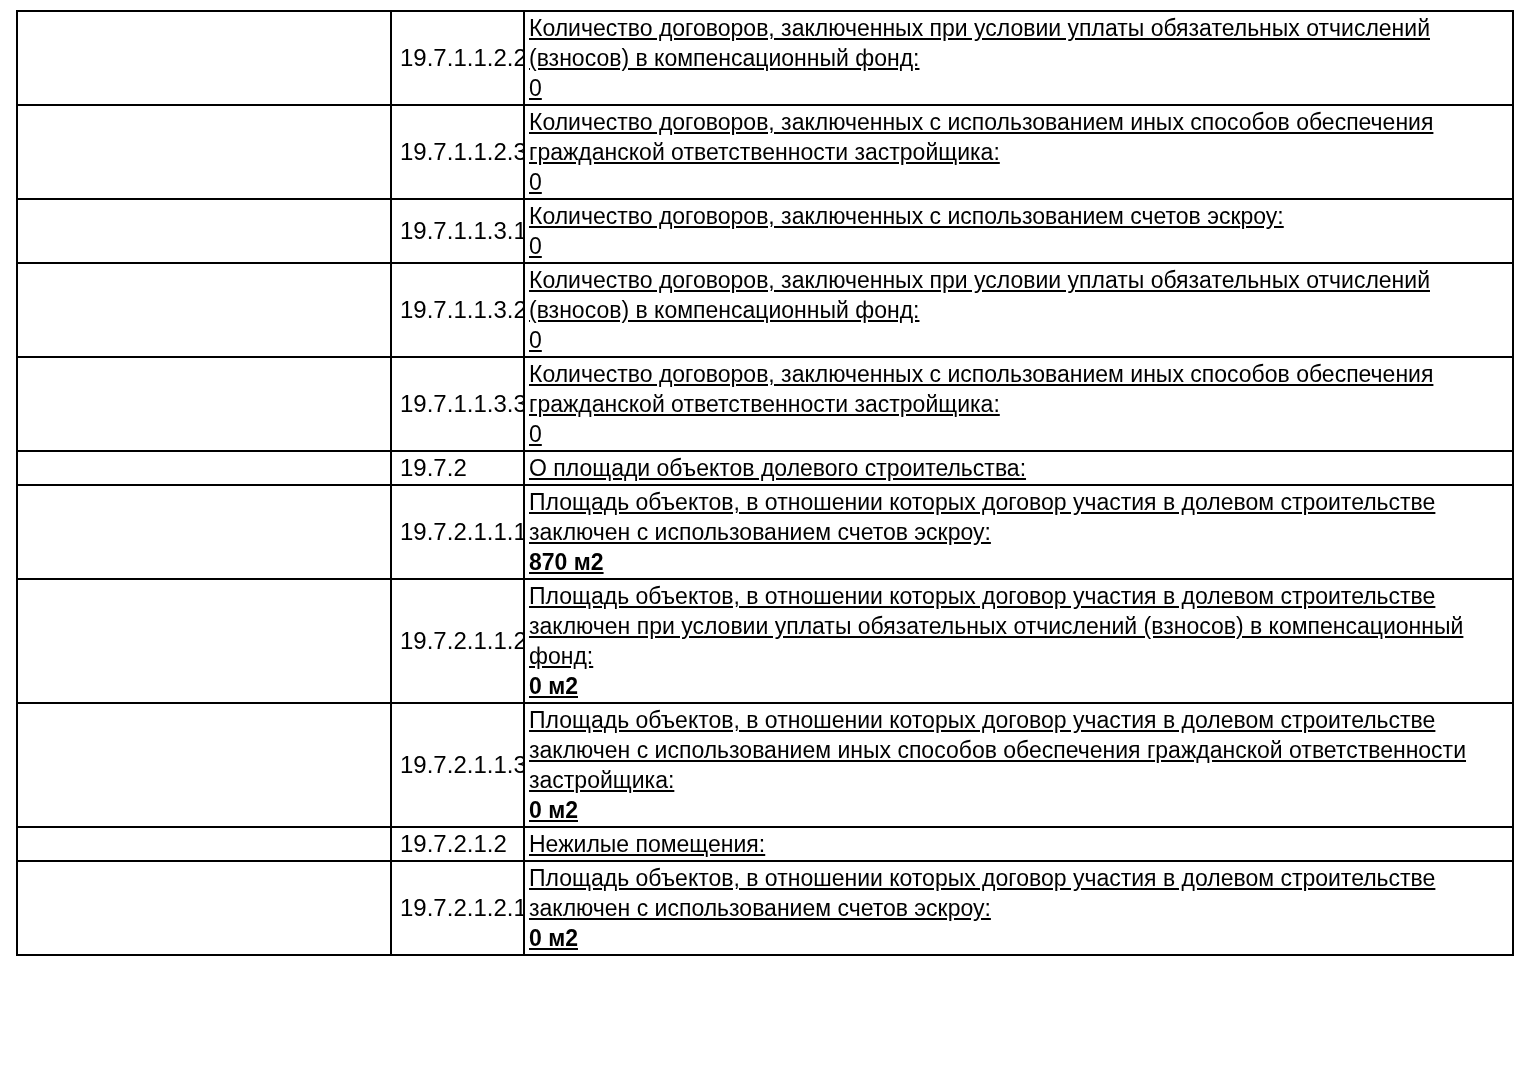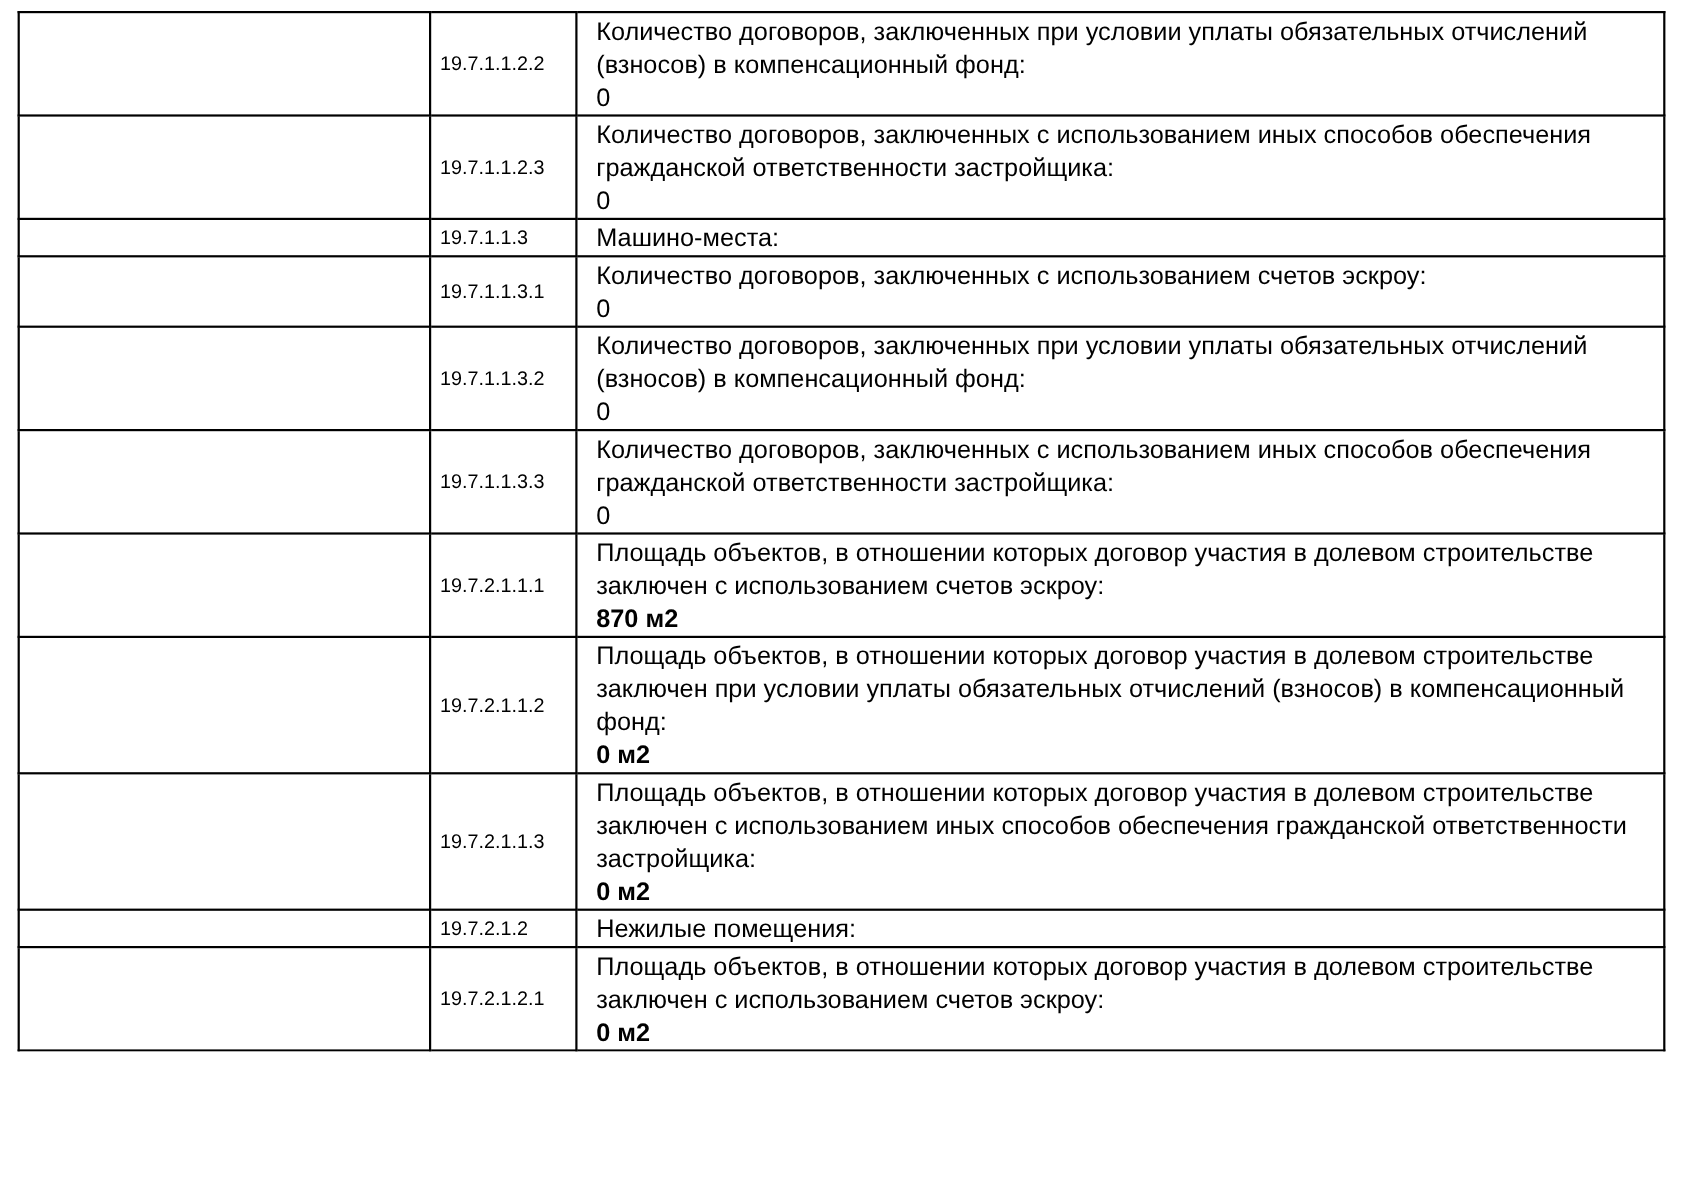--- a/index.html
+++ b/index.html
@@ -17,30 +17,31 @@
     width: 1496px;
     background: #ffffff;
   }
   table.decl td {
     border: 2px solid #000000;
     overflow: hidden;
   }
   td.c1 { vertical-align: middle; }
   td.c2 {
     vertical-align: middle;
-    font-size: 18px;
+    font-size: 24px;
     line-height: 30px;
     padding: 1px 2px 1px 8px;
     white-space: nowrap;
   }
   td.c3 {
     vertical-align: middle;
     font-size: 23px;
     line-height: 30px;
-    padding: 1px 17px;
+    padding: 1px 4px;
+    text-decoration: underline;
   }
   td.c3 .label { font-weight: normal; }
   td.c3 .value { font-weight: normal; }
   td.c3 .value.bold { font-weight: bold; }
 </style>
 </head>
 <body>
 
 <div>
   <table class="decl">
@@ -61,47 +62,47 @@
         <tr>
           <td class="c1"></td>
           <td class="c2">19.7.1.1.2.3</td>
           <td class="c3">
             <div class="label">Количество договоров, заключенных с использованием иных способов обеспечения гражданской ответственности застройщика:</div>
             <div class="value">0</div>
           </td>
         </tr>
         <tr>
           <td class="c1"></td>
-          <td class="c2">19.7.1.1.3</td>
-          <td class="c3">
-            <div class="label">Машино-места:</div>
-          </td>
-        </tr>
-        <tr>
-          <td class="c1"></td>
           <td class="c2">19.7.1.1.3.1</td>
           <td class="c3">
             <div class="label">Количество договоров, заключенных с использованием счетов эскроу:</div>
             <div class="value">0</div>
           </td>
         </tr>
         <tr>
           <td class="c1"></td>
           <td class="c2">19.7.1.1.3.2</td>
           <td class="c3">
             <div class="label">Количество договоров, заключенных при условии уплаты обязательных отчислений (взносов) в компенсационный фонд:</div>
             <div class="value">0</div>
           </td>
         </tr>
         <tr>
           <td class="c1"></td>
           <td class="c2">19.7.1.1.3.3</td>
           <td class="c3">
             <div class="label">Количество договоров, заключенных с использованием иных способов обеспечения гражданской ответственности застройщика:</div>
             <div class="value">0</div>
+          </td>
+        </tr>
+        <tr>
+          <td class="c1"></td>
+          <td class="c2">19.7.2</td>
+          <td class="c3">
+            <div class="label">О площади объектов долевого строительства:</div>
           </td>
         </tr>
         <tr>
           <td class="c1"></td>
           <td class="c2">19.7.2.1.1.1</td>
           <td class="c3">
             <div class="label">Площадь объектов, в отношении которых договор участия в долевом строительстве заключен с использованием счетов эскроу:</div>
             <div class="value bold">870 м2</div>
           </td>
         </tr>

